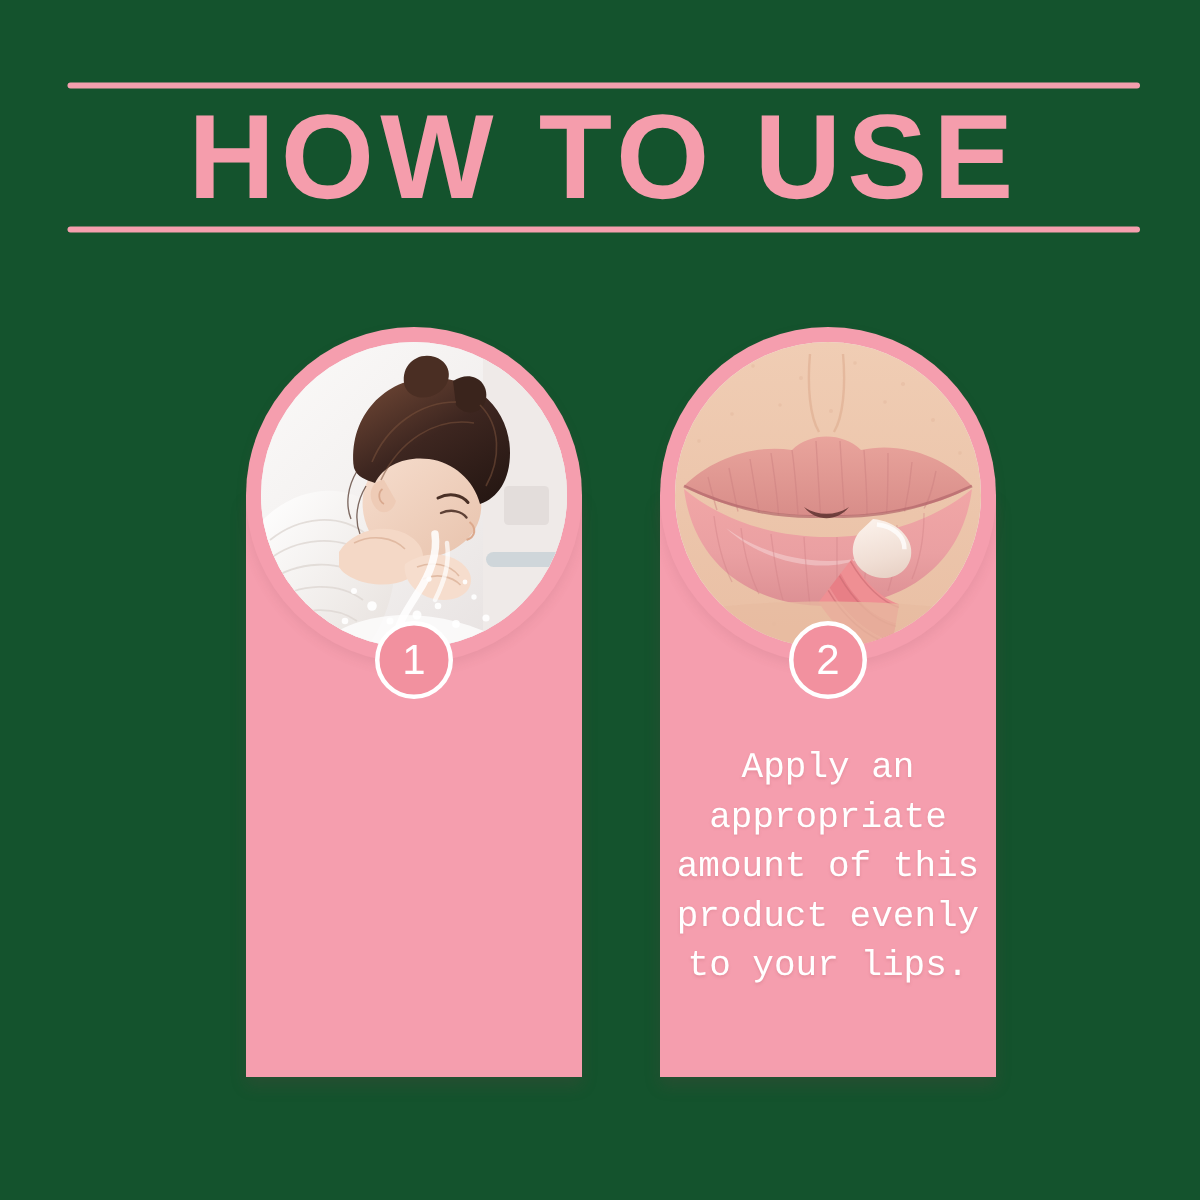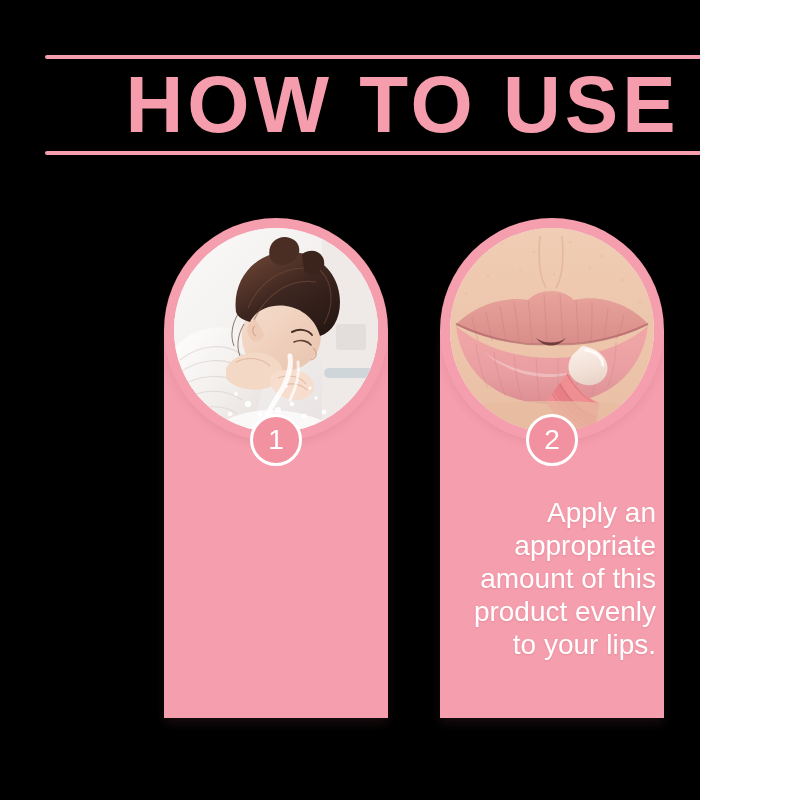--- a/index.html
+++ b/index.html
@@ -8,23 +8,23 @@
   }
   body {
     width: 800px;
     height: 800px;
     overflow: hidden;
     font-family: "Liberation Sans", sans-serif;
   }
 
   #poster {
     position: relative;
-    width: 700px;
+    width: 800px;
     height: 800px;
-    background: #000000;
+    background: #14532d;
     overflow: hidden;
   }
 
   
   #title-block {
     position: absolute;
     left: 45px;
     top: 55px;
     width: 715px;
     height: 100px;
@@ -117,24 +117,24 @@
     line-height: 46px;
     text-align: center;
     font-weight: normal;
   }
 
   
   .caption {
     position: absolute;
     left: 8px;
     width: 208px;
-    text-align: right;
+    text-align: center;
     color: #ffffff;
-    font-family: Liberation Sans, sans-serif;
-    font-size: 28px;
+    font-family: Liberation Mono, monospace;
+    font-size: 24px;
     line-height: 33px;
     white-space: pre-line;
     text-shadow: 0 1px 2px rgba(180,90,105,0.25);
   }
   #caption-1 { top: 330px; }
   #caption-2 { top: 278px; }
 </style>
 </head>
 <body>
 

